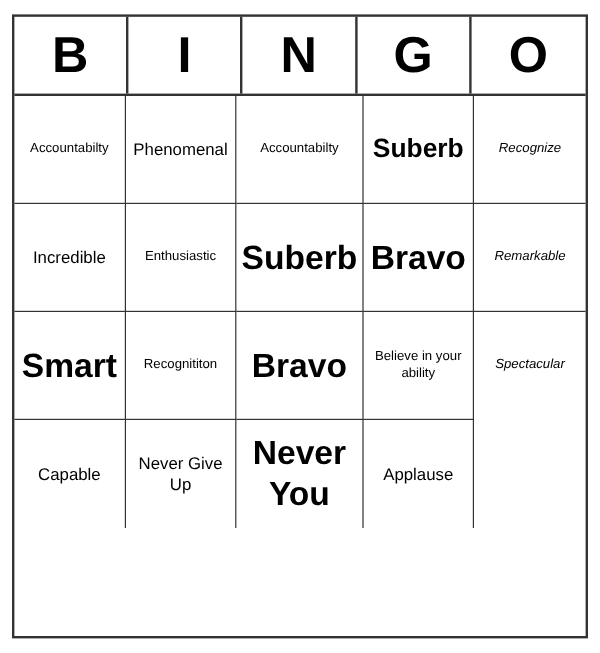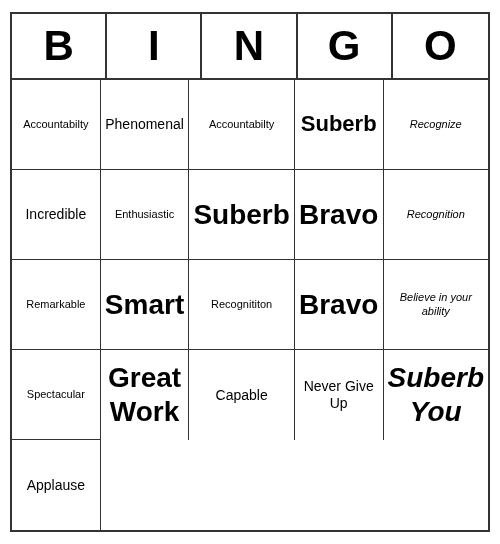--- a/index.html
+++ b/index.html
@@ -104,49 +104,43 @@
       <div class="bingo-cell">
         <span class="cell-text size-small">Enthusiastic</span>
       </div>
       <div class="bingo-cell">
         <span class="cell-text size-xlarge">Suberb</span>
       </div>
       <div class="bingo-cell">
         <span class="cell-text size-xlarge">Bravo</span>
       </div>
       <div class="bingo-cell">
-        <span class="cell-text size-small">Recognition</span>
-      </div>
-      <div class="bingo-cell">
         <span class="cell-text size-small">Remarkable</span>
       </div>
       <div class="bingo-cell">
         <span class="cell-text size-xlarge">Smart</span>
       </div>
       <div class="bingo-cell">
         <span class="cell-text size-small">Recognititon</span>
       </div>
       <div class="bingo-cell">
         <span class="cell-text size-xlarge">Bravo</span>
       </div>
       <div class="bingo-cell">
         <span class="cell-text size-small">Believe in your ability</span>
       </div>
       <div class="bingo-cell">
         <span class="cell-text size-small">Spectacular</span>
       </div>
       <div class="bingo-cell">
-        <span class="cell-text size-xlarge">Great Work</span>
-      </div>
-      <div class="bingo-cell">
         <span class="cell-text size-medium">Capable</span>
       </div>
       <div class="bingo-cell">
         <span class="cell-text size-medium">Never Give Up</span>
       </div>
       <div class="bingo-cell">
-        <span class="cell-text size-xlarge">Suberb You</span>
+        <span class="cell-text size-xlarge">Never You</span>
       </div>
       <div class="bingo-cell">
         <span class="cell-text size-medium">Applause</span>
       </div>
     </div>
 </div>
 
 </body></html>

